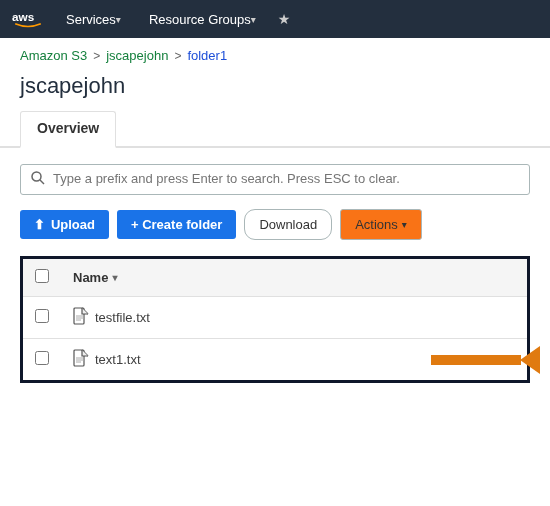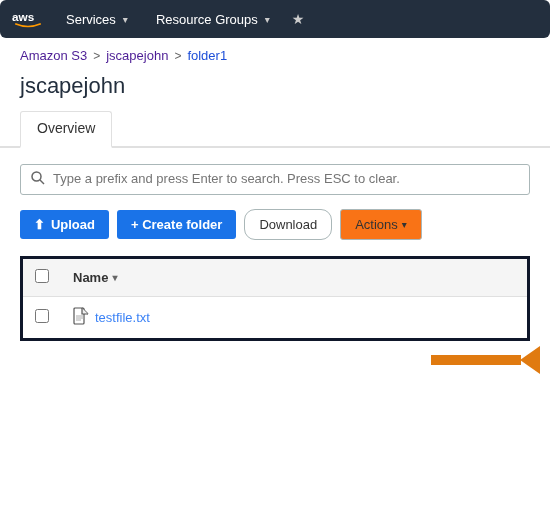--- a/index.html
+++ b/index.html
@@ -6,33 +6,32 @@
     body { font-family: -apple-system, BlinkMacSystemFont, 'Segoe UI', Arial, sans-serif; font-size: 14px; background: #fff; width: 550px; height: 506px; overflow: hidden; }
 
     
     .navbar {
       background: #232f3e;
       height: 38px;
       display: flex;
       align-items: center;
       padding: 0 12px;
       gap: 16px;
-      border-radius: 6px;
     }
     .aws-logo {
       display: flex;
       align-items: center;
       gap: 3px;
     }
     .nav-item {
       color: #fff;
       font-size: 13px;
       display: flex;
       align-items: center;
-      gap: 7px;
+      gap: 0;
       cursor: pointer;
       padding: 4px 6px;
       border-radius: 2px;
     }
     .nav-chevron {
       font-size: 10px;
       color: #ccc;
     }
     .nav-star {
       color: #ccc;
@@ -42,21 +41,21 @@
 
     
     .breadcrumb {
       padding: 10px 20px 6px;
       font-size: 13px;
       display: flex;
       align-items: center;
       gap: 6px;
     }
     .breadcrumb a {
-      color: #4c1d95;
+      color: #15803d;
       text-decoration: none;
     }
     .breadcrumb-sep {
       color: #666;
       font-size: 12px;
     }
     .breadcrumb-current {
       color: #1d4ed8;
     }
 
@@ -70,21 +69,21 @@
 
     
     .tabs {
       padding: 0 20px;
       border-bottom: 2px solid #e0e0e0;
       display: flex;
     }
     .tab {
       padding: 8px 16px 10px;
       font-size: 14px;
-      font-weight: 400;
+      font-weight: 700;
       color: #333;
       cursor: pointer;
       border: 1px solid #e0e0e0;
       border-bottom: none;
       background: #fff;
       border-radius: 3px 3px 0 0;
       margin-bottom: -2px;
       border-bottom: 2px solid #fff;
     }
 
@@ -186,21 +185,21 @@
       width: 14px;
       height: 14px;
       cursor: pointer;
     }
     .file-icon {
       color: #555;
       font-size: 15px;
       margin-right: 6px;
     }
     .file-link {
-      color: #3b82f6;
+      color: #404040;
       text-decoration: none;
       display: flex;
       align-items: center;
     }
 
     .th-name-wrap {
       display: flex;
       align-items: center;
       gap: 4px;
     }
@@ -307,20 +306,40 @@
             <path d="M9 1 L9 7 L15 7" stroke="#555" stroke-width="1.2" fill="#eee"></path>
             <line x1="3" y1="9" x2="11" y2="9" stroke="#aaa" stroke-width="1"></line>
             <line x1="3" y1="11" x2="11" y2="11" stroke="#aaa" stroke-width="1"></line>
             <line x1="3" y1="13" x2="8" y2="13" stroke="#aaa" stroke-width="1"></line>
           </svg>
         </span>
         <span>testfile.txt</span>
       </a>
     </td>
   </tr>
+          <tr style="position: relative;">
+    <td>
+      <input type="checkbox" class="checkbox" style="">
+    </td>
+    <td>
+      <a href="#" class="file-link">
+        <span class="file-icon">
+          <svg width="16" height="18" viewBox="0 0 16 18" fill="none">
+            <rect x="1" y="1" width="10" height="16" rx="1" stroke="#555" stroke-width="1.2" fill="white"></rect>
+            <path d="M9 1 L15 7" stroke="#555" stroke-width="1.2"></path>
+            <path d="M9 1 L9 7 L15 7" stroke="#555" stroke-width="1.2" fill="#eee"></path>
+            <line x1="3" y1="9" x2="11" y2="9" stroke="#aaa" stroke-width="1"></line>
+            <line x1="3" y1="11" x2="11" y2="11" stroke="#aaa" stroke-width="1"></line>
+            <line x1="3" y1="13" x2="8" y2="13" stroke="#aaa" stroke-width="1"></line>
+          </svg>
+        </span>
+        <span>text1.txt</span>
+      </a>
+    </td>
+  </tr>
         </tbody>
     </table>
 
     <div style="position:absolute; right:-10px; top:90px; display:flex; align-items:center; pointer-events:none;">
       <div style="width:90px; height:10px; background:#e07a10;"></div>
       <div style="width:0;height:0;border-top:14px solid transparent;border-bottom:14px solid transparent;border-right:20px solid #e07a10;margin-left:-1px;"></div>
     </div>
   </div>
 
 </div>

